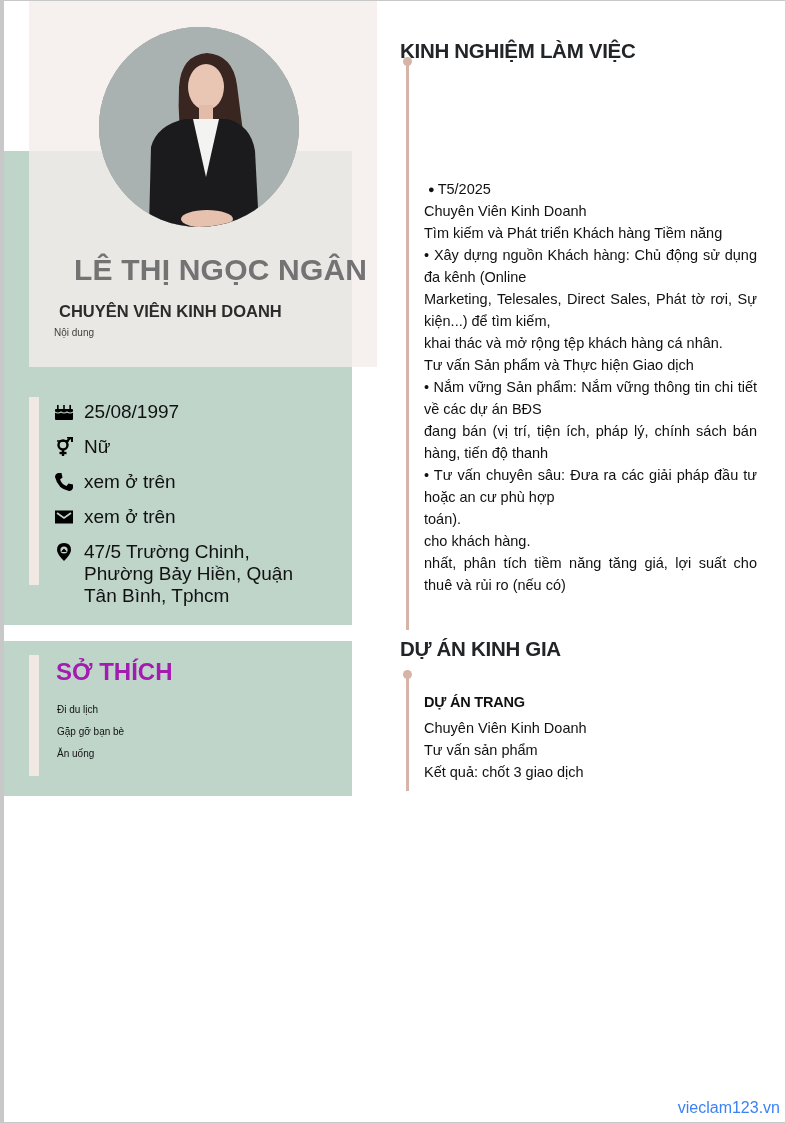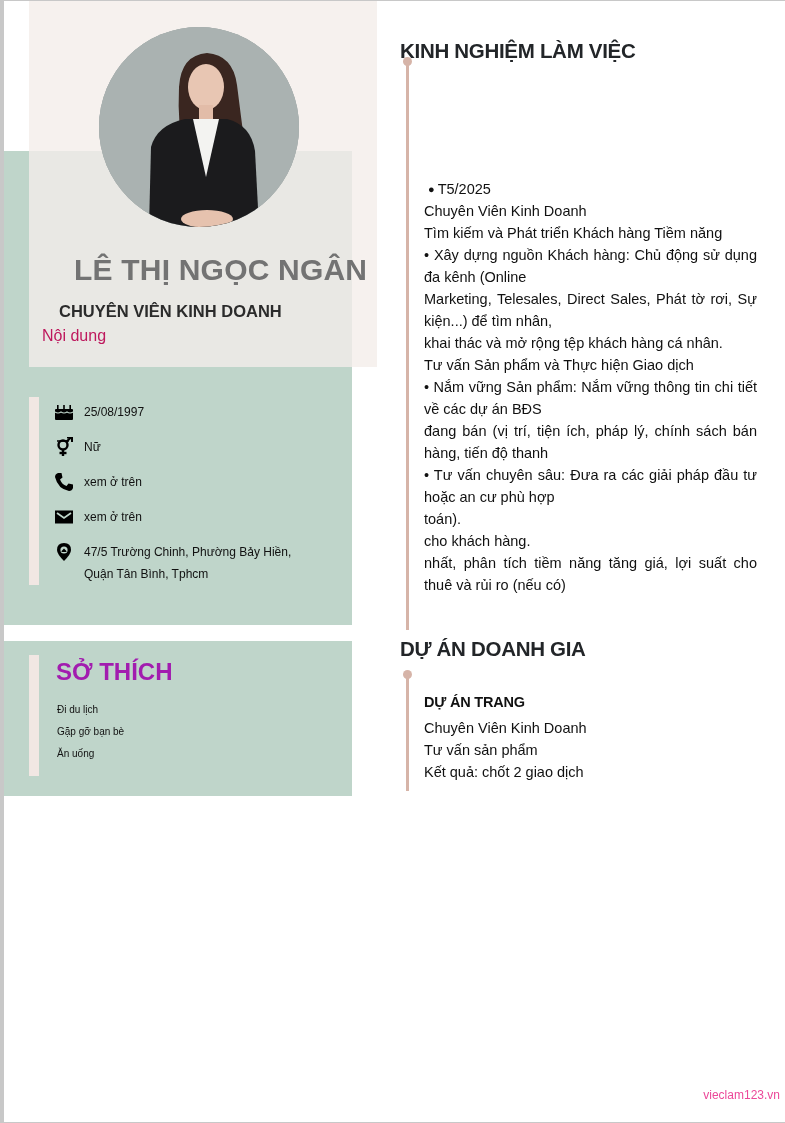--- a/index.html
+++ b/index.html
@@ -37,31 +37,31 @@
 
   .name {
     position: absolute; left: 70px; top: 252px; font-size: 30px; font-weight: bold;
     color: #737373; white-space: nowrap; letter-spacing: 0.2px;
   }
   .job-title {
     position: absolute; left: 55px; top: 301px; font-size: 16.5px; font-weight: bold;
     color: #2b2b2b; white-space: nowrap;
   }
   .summary {
-    position: absolute; left: 38px; top: 326px; font-size: 16px; color: #be185d;
+    position: absolute; left: 50px; top: 326px; font-size: 10px; color: #404040;
   }
 
   .info-bar {
     position: absolute; left: 25px; top: 396px; width: 10px; height: 188px; background: #f1e7e3;
   }
   .info-list { position: absolute; left: 50px; top: 400px; width: 250px; }
   .info-item { display: flex; align-items: flex-start; margin-bottom: 13px; }
   .info-item .ico { width: 20px; height: 22px; margin-right: 10px; flex: none; display: flex; align-items: center; justify-content: center; }
   .info-item .ico svg { width: 20px; height: 20px; }
-  .info-item .txt { font-size: 12px; line-height: 22px; color: #111; }
+  .info-item .txt { font-size: 19px; line-height: 22px; color: #111; }
 
   .hobby-bar {
     position: absolute; left: 25px; top: 654px; width: 10px; height: 121px; background: #f1e7e3;
   }
   .hobby-title {
     position: absolute; left: 52px; top: 657px; font-size: 24px; font-weight: bold; color: #a21caf;
   }
   .hobby-list { position: absolute; left: 53px; top: 698px; font-size: 10px; line-height: 22px; color: #111; list-style: none; }
 
   
@@ -71,21 +71,21 @@
   }
   .timeline-line { position: absolute; left: 402px; width: 3px; background: #d6b4a8; }
   .timeline-dot { position: absolute; left: 399px; width: 9px; height: 9px; border-radius: 50%; background: #d6b4a8; }
 
   .exp-block { position: absolute; left: 420px; width: 333px; font-size: 14.5px; line-height: 22px; color: #111; }
   .exp-date { padding-left: 4px; margin-bottom: 4px; }
   .exp-date .dot { font-size: 11px; vertical-align: 1px; margin-right: 3px; }
   .exp-role { font-weight: bold; font-size: 14.5px; margin-bottom: 4px; letter-spacing: -0.2px; }
   .exp-line { text-align: justify; text-align-last: left; }
 
-  .watermark { position: absolute; right: 5px; bottom: 20px; font-size: 12px; color: #ec4899; }
+  .watermark { position: absolute; right: 5px; bottom: 5px; font-size: 16px; color: #3b82f6; }
 </style>
 </head>
 <body>
 
 <div class="page">
 
   <div class="panel-beige"></div>
   <div class="panel-green-top"></div>
   <div class="panel-overlap"></div>
   <div class="panel-green-hobby"></div>
@@ -180,36 +180,36 @@
   <div class="section-title" style="top:38px;">KINH NGHIỆM LÀM VIỆC</div>
   <div class="timeline-dot" style="top:56px;"></div>
   <div class="timeline-line" style="top:60px; height:569px;"></div>
 
 
   <div class="exp-block" style="top:177px;">
     <div class="exp-date" style="margin-bottom:0;"><span class="dot">●</span><span>T5/2025</span></div>
     <div class="exp-line">Chuyên Viên Kinh Doanh</div>
     <div class="exp-line">Tìm kiếm và Phát triển Khách hàng Tiềm năng</div>
     <div class="exp-line">• Xây dựng nguồn Khách hàng: Chủ động sử dụng đa kênh (Online</div>
-    <div class="exp-line">Marketing, Telesales, Direct Sales, Phát tờ rơi, Sự kiện...) để tìm nhân,</div>
+    <div class="exp-line">Marketing, Telesales, Direct Sales, Phát tờ rơi, Sự kiện...) để tìm kiếm,</div>
     <div class="exp-line">khai thác và mở rộng tệp khách hàng cá nhân.</div>
     <div class="exp-line">Tư vấn Sản phẩm và Thực hiện Giao dịch</div>
     <div class="exp-line">• Nắm vững Sản phẩm: Nắm vững thông tin chi tiết về các dự án BĐS</div>
     <div class="exp-line">đang bán (vị trí, tiện ích, pháp lý, chính sách bán hàng, tiến độ thanh</div>
     <div class="exp-line">• Tư vấn chuyên sâu: Đưa ra các giải pháp đầu tư hoặc an cư phù hợp</div>
     <div class="exp-line">toán).</div>
     <div class="exp-line">cho khách hàng.</div>
     <div class="exp-line">nhất, phân tích tiềm năng tăng giá, lợi suất cho thuê và rủi ro (nếu có)</div>
   </div>
 
-  <div class="section-title" style="top:636px;">DỰ ÁN DOANH GIA</div>
+  <div class="section-title" style="top:636px;">DỰ ÁN KINH GIA</div>
   <div class="timeline-dot" style="top:669px;"></div>
   <div class="timeline-line" style="top:673px; height:117px;"></div>
 
   <div class="exp-block" style="top:690px;">
     <div class="exp-role">DỰ ÁN TRANG</div>
     <div>Chuyên Viên Kinh Doanh</div>
     <div>Tư vấn sản phẩm</div>
-    <div>Kết quả: chốt 2 giao dịch</div>
+    <div>Kết quả: chốt 3 giao dịch</div>
   </div>
 
   <div class="watermark">vieclam123.vn</div>
 </div>
 
 </body></html>

